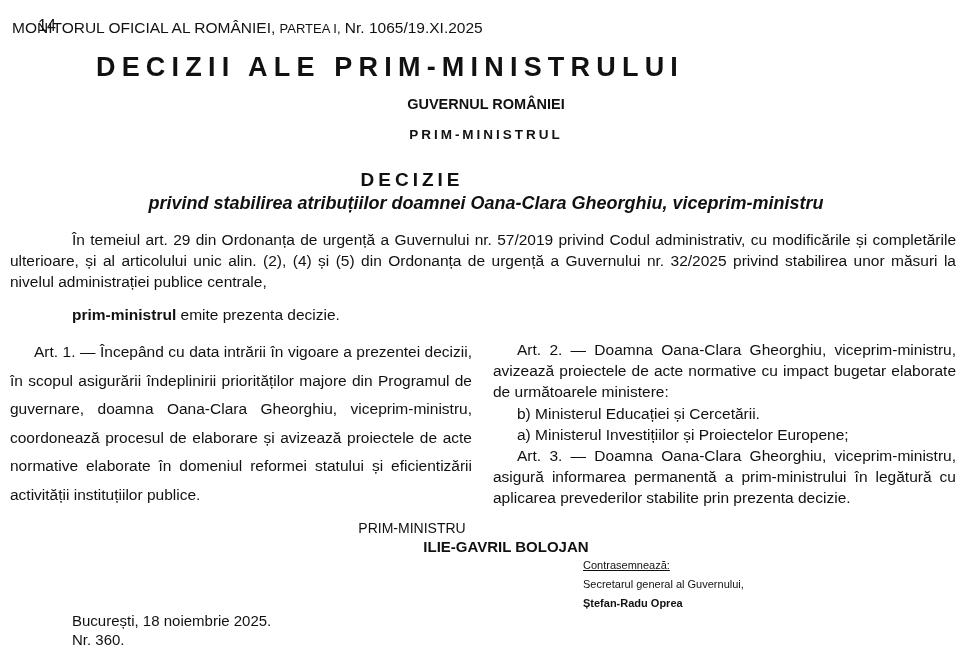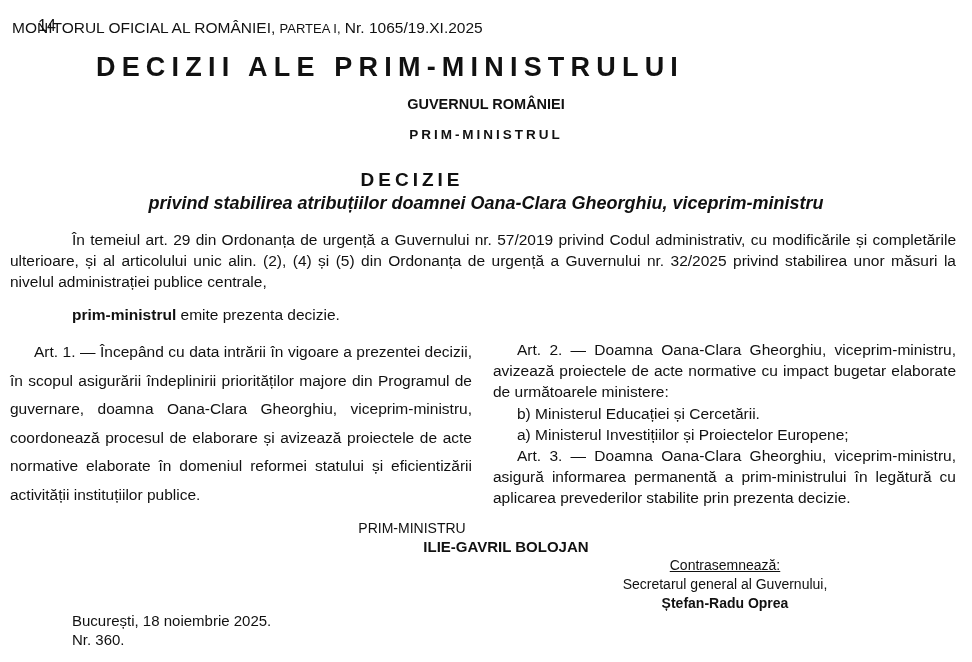--- a/index.html
+++ b/index.html
@@ -18,21 +18,21 @@
   .dec-subtitle { left: 0; width: 972px; top: 193px; text-align: center; font-size: 18px; font-weight: bold; font-style: italic; }
   .preamble { left: 10px; width: 946px; top: 229px; font-size: 15.5px; line-height: 21px; text-align: justify; text-indent: 62px; }
   .issuer { left: 72px; top: 306px; font-size: 15.5px; }
   .issuer b { font-weight: bold; }
   .col-left { left: 10px; width: 462px; top: 338px; font-size: 15.5px; line-height: 28.6px; text-align: justify; text-indent: 24px; }
   .col-right { left: 493px; width: 463px; top: 339px; font-size: 15.5px; line-height: 21.2px; }
   .col-right p { margin: 0; text-align: justify; }
   .col-right .ind { text-indent: 24px; }
   .sig-title { left: 0; width: 824px; top: 520px; text-align: center; font-size: 14px; }
   .sig-name { left: 0; width: 972px; top: 538px; text-align: center; font-size: 15px; font-weight: bold; padding-left: 20px; }
-  .counter { left: 560px; width: 330px; top: 556px; text-align: center; font-size: 14px; line-height: 19px; }
+  .counter { left: 583px; width: 330px; top: 556px; text-align: left; font-size: 11px; line-height: 19px; }
   .counter .u { text-decoration: underline; }
   .counter .b { font-weight: bold; }
   .place-date { left: 72px; top: 611px; font-size: 15px; line-height: 19px; }
 </style>
 </head>
 <body>
 
 <div class="abs page-num">14</div>
 
 <div class="abs running-header">

